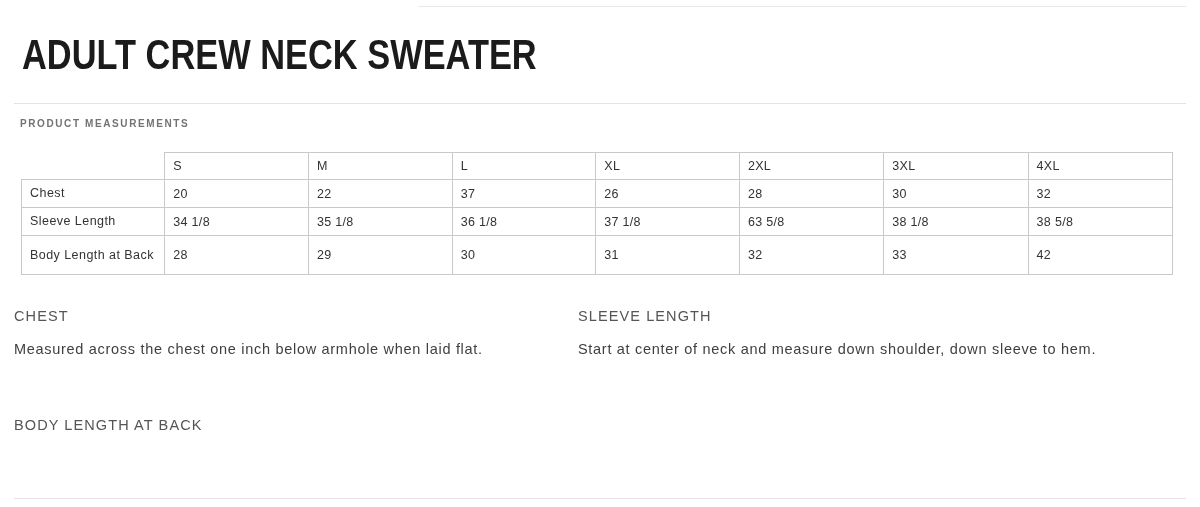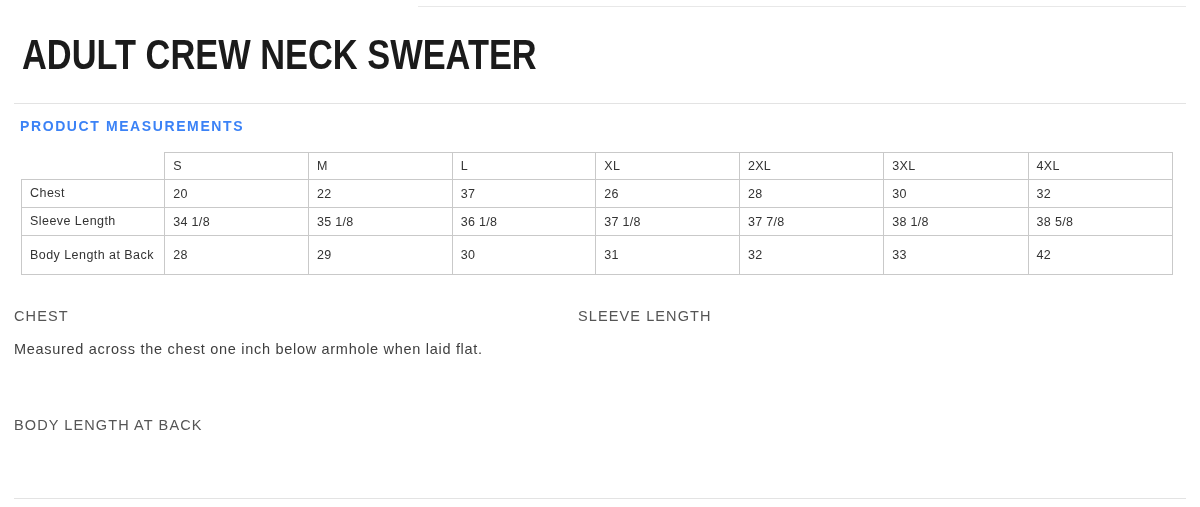--- a/index.html
+++ b/index.html
@@ -55,24 +55,24 @@
     height: 1px;
     background: #e3e3e3;
   }
   .divider-1 { top: 103px; }
   .divider-2 { top: 498px; }
 
   .section-label {
     position: absolute;
     top: 118px;
     left: 20px;
-    font-size: 14px;
+    font-size: 10px;
     font-weight: bold;
     letter-spacing: 1.6px;
-    color: #3b82f6;
+    color: #737373;
   }
 
   
   table.measurements {
     position: absolute;
     top: 152px;
     left: 21px;
     width: 1152px;
     border-collapse: collapse;
     font-size: 12.5px;
@@ -165,21 +165,21 @@
         <td>30</td>
         <td>32</td>
       </tr>
 
       <tr>
         <td class="rowhead">Sleeve Length</td>
         <td>34 1/8</td>
         <td>35 1/8</td>
         <td>36  1/8</td>
         <td>37 1/8</td>
-        <td>37 7/8</td>
+        <td>63 5/8</td>
         <td>38 1/8</td>
         <td>38  5/8</td>
       </tr>
 
       <tr class="tall">
         <td class="rowhead">Body Length at Back</td>
         <td>28</td>
         <td>29</td>
         <td>30</td>
         <td>31</td>
@@ -190,20 +190,21 @@
     </tbody>
   </table>
 
   <div class="def def-chest">
     <span class="def-title">CHEST</span>
     <span class="def-body">Measured across the chest one inch below armhole when laid flat.</span>
   </div>
 
   <div class="def def-sleeve">
     <span class="def-title">SLEEVE LENGTH</span>
+    <span class="def-body">Start at center of neck and measure down shoulder, down sleeve to hem.</span>
   </div>
 
   <div class="def def-body-length">
     <span class="def-title">BODY LENGTH AT BACK</span>
   </div>
 
   <div class="divider divider-2"></div>
 
 </div>
 

